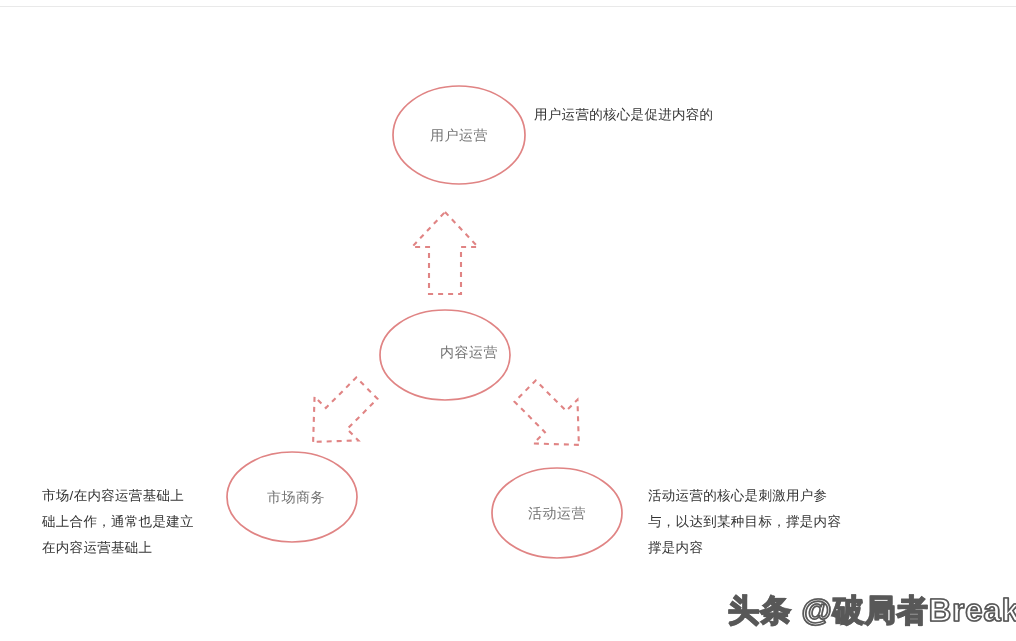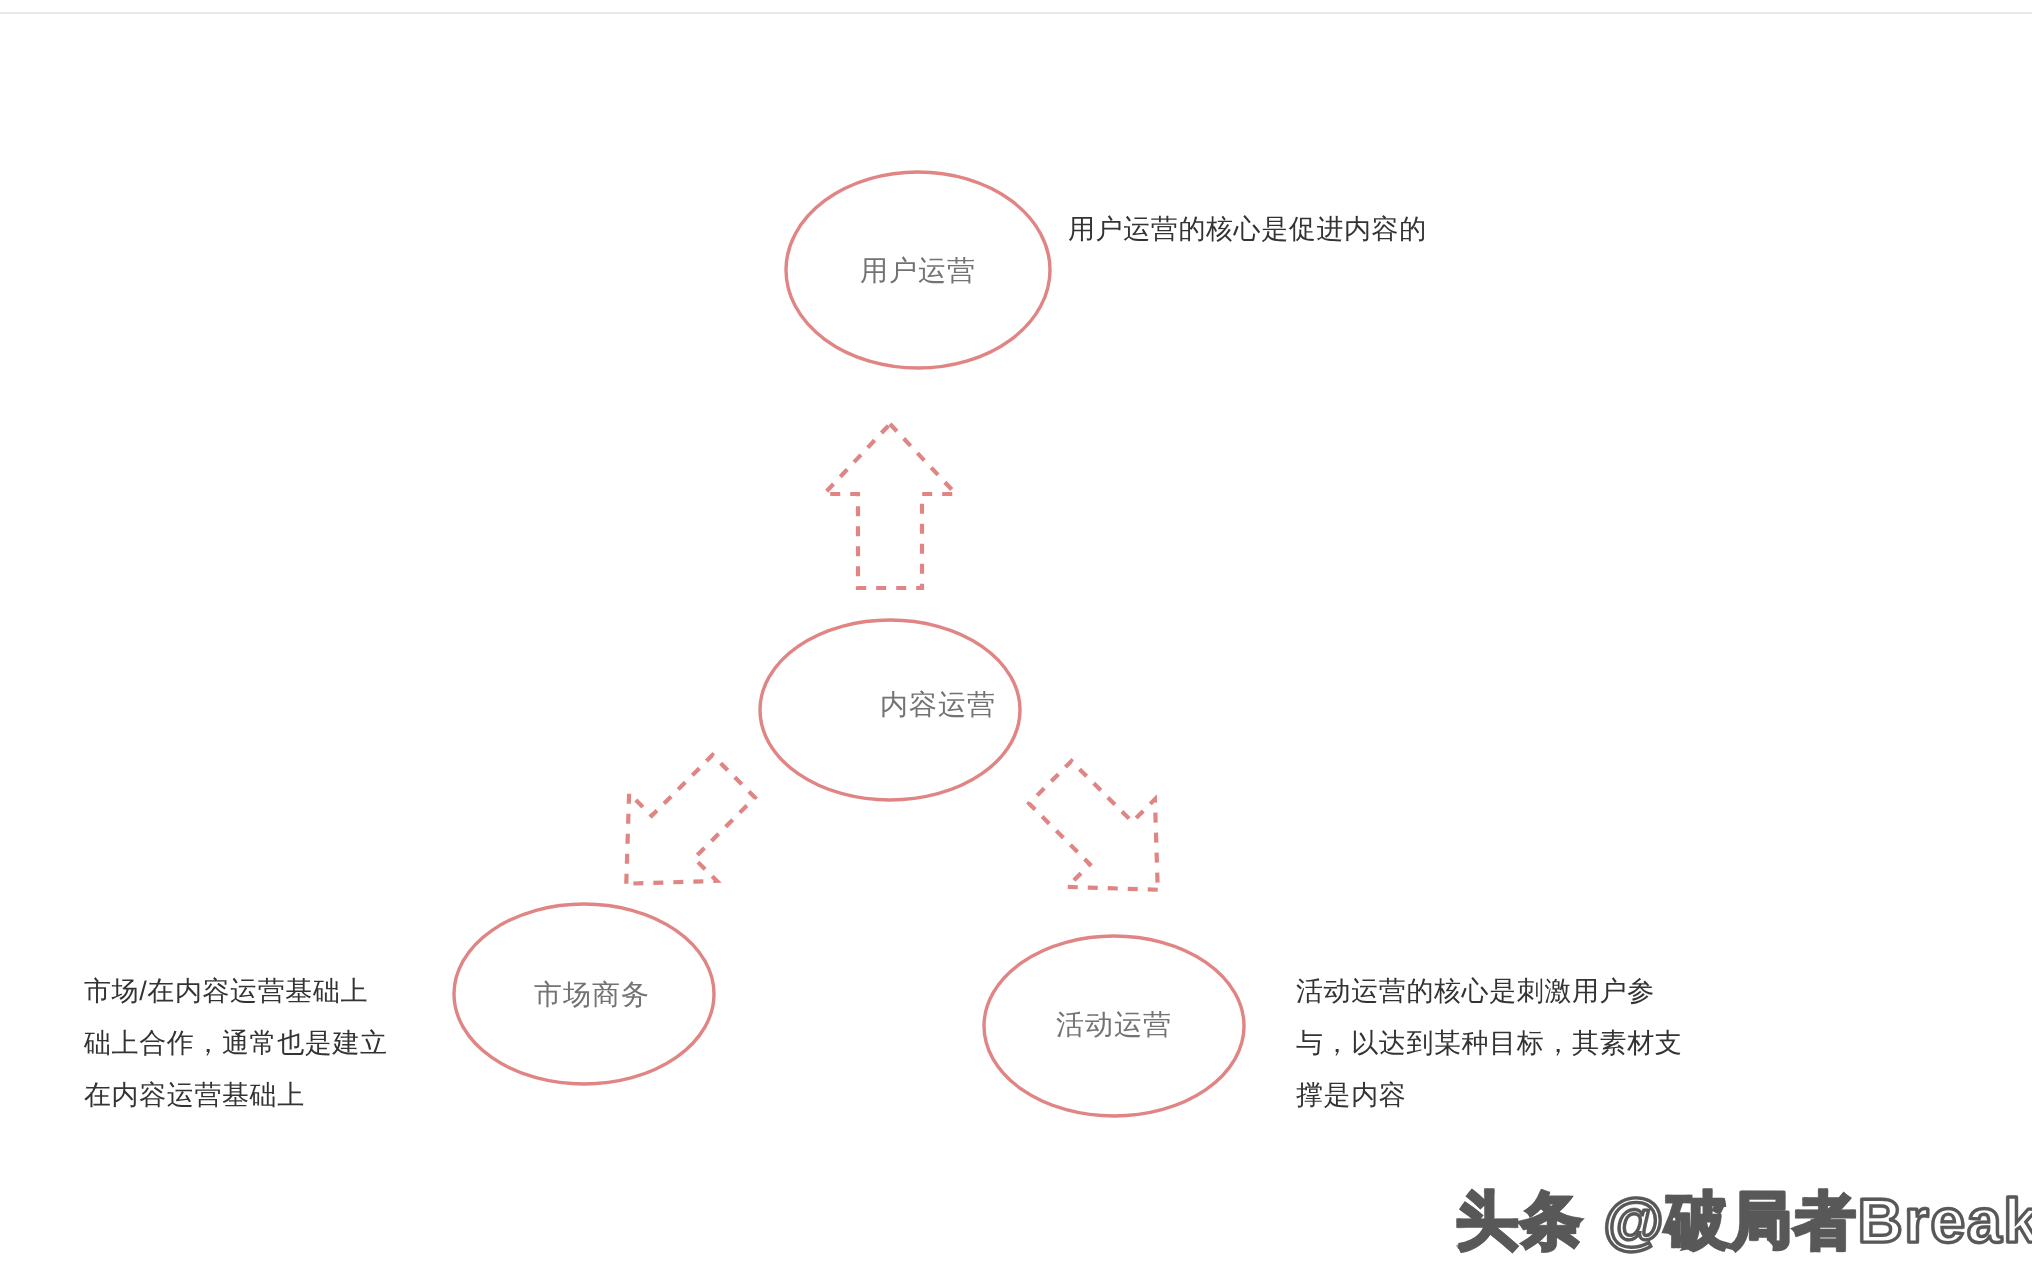--- a/index.html
+++ b/index.html
@@ -122,19 +122,19 @@
   </div>
 
   <div class="note" style="left:42px; top:483px;">
     <span class="note-line">市场/在内容运营基础上</span>
     <span class="note-line">础上合作，通常也是建立</span>
     <span class="note-line">在内容运营基础上</span>
   </div>
 
   <div class="note" style="left:648px; top:483px;">
     <span class="note-line">活动运营的核心是刺激用户参</span>
-    <span class="note-line">与，以达到某种目标，其素材支</span>
+    <span class="note-line">与，以达到某种目标，撑是内容</span>
     <span class="note-line">撑是内容</span>
   </div>
 
   <div class="watermark">头条 @破局者Breaker</div>
 
 </div>
 
 </body></html>

